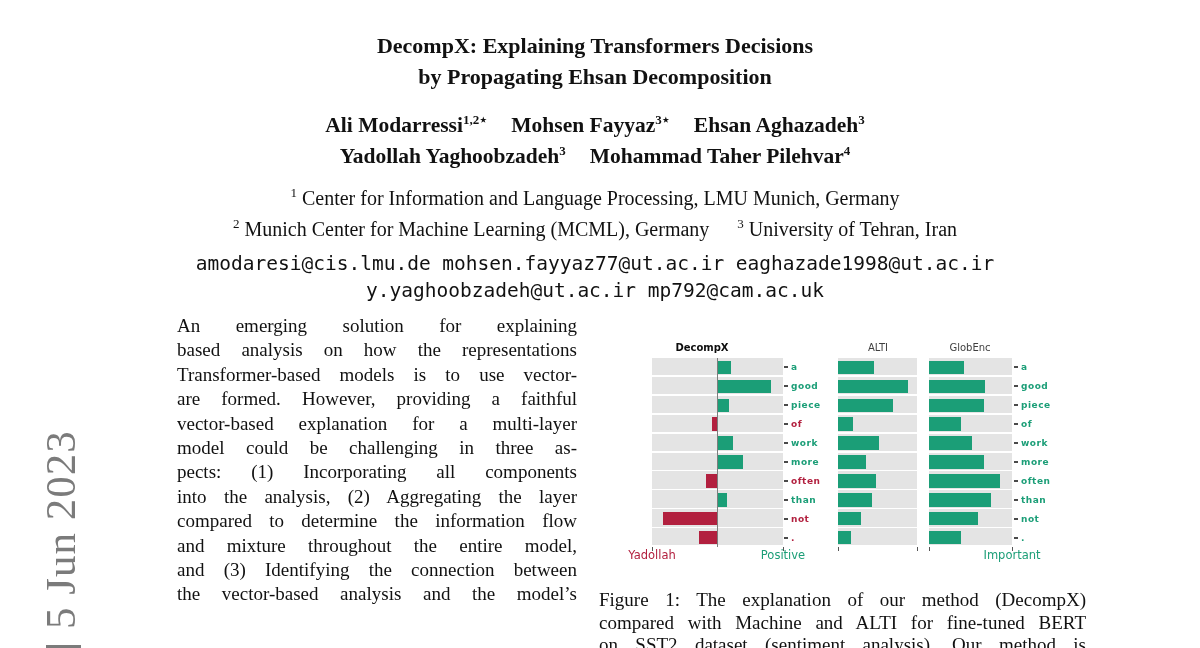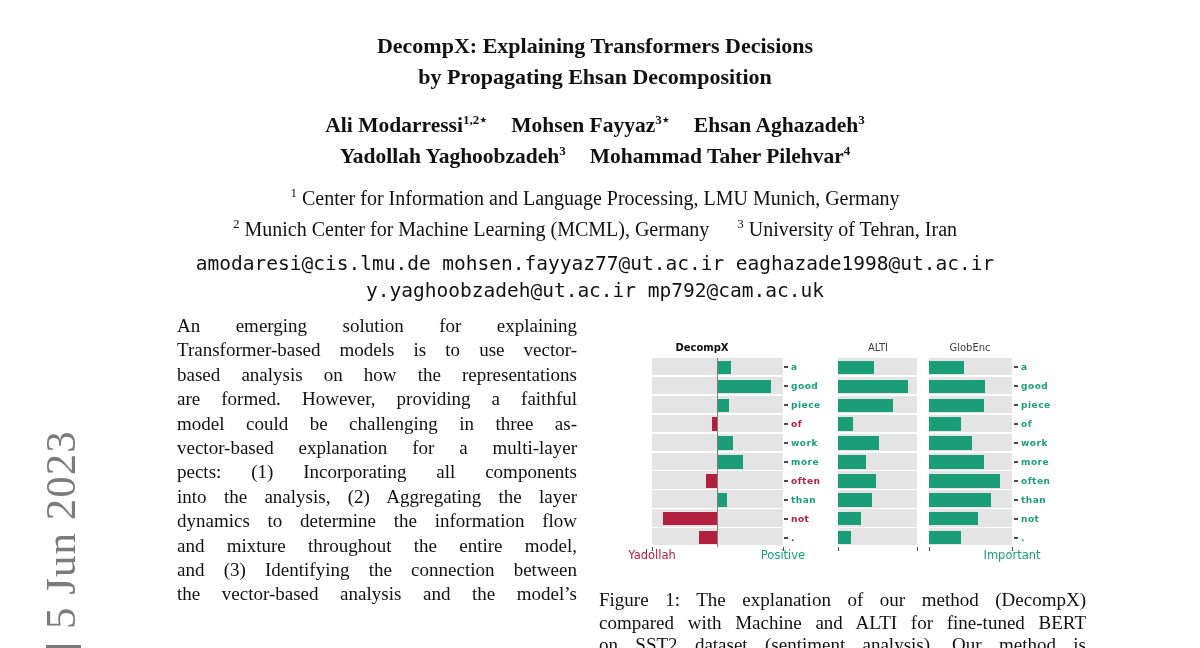--- a/index.html
+++ b/index.html
@@ -89,28 +89,28 @@
 
   <div class="emails">
     <div class="email-line">amodaresi@cis.lmu.de mohsen.fayyaz77@ut.ac.ir eaghazade1998@ut.ac.ir</div>
     <div class="email-line">y.yaghoobzadeh@ut.ac.ir mp792@cam.ac.uk</div>
   </div>
 </div>
 
 <div class="abstract">
   <div class="abstract-body" id="abstract-body">
       <div class="just-line">An emerging solution for explaining</div>
+      <div class="just-line">based analysis on how the representations</div>
       <div class="just-line">Transformer-based models is to use vector-</div>
-      <div class="just-line">based analysis on how the representations</div>
       <div class="just-line">are formed. However, providing a faithful</div>
+      <div class="just-line">vector-based explanation for a multi-layer</div>
       <div class="just-line">model could be challenging in three as-</div>
-      <div class="just-line">vector-based explanation for a multi-layer</div>
       <div class="just-line">pects: (1) Incorporating all components</div>
       <div class="just-line">into the analysis, (2) Aggregating the layer</div>
-      <div class="just-line">dynamics to determine the information flow</div>
+      <div class="just-line">compared to determine the information flow</div>
       <div class="just-line">and mixture throughout the entire model,</div>
       <div class="just-line">and (3) Identifying the connection between</div>
       <div class="just-line">the vector-based analysis and the model’s</div>
     </div>
 </div>
 
 <div class="figure">
   <div class="panel-title" id="ptitle-0">DecompX</div>
   <div class="panel-title" id="ptitle-1">ALTI</div>
   <div class="panel-title" id="ptitle-2">GlobEnc</div>

